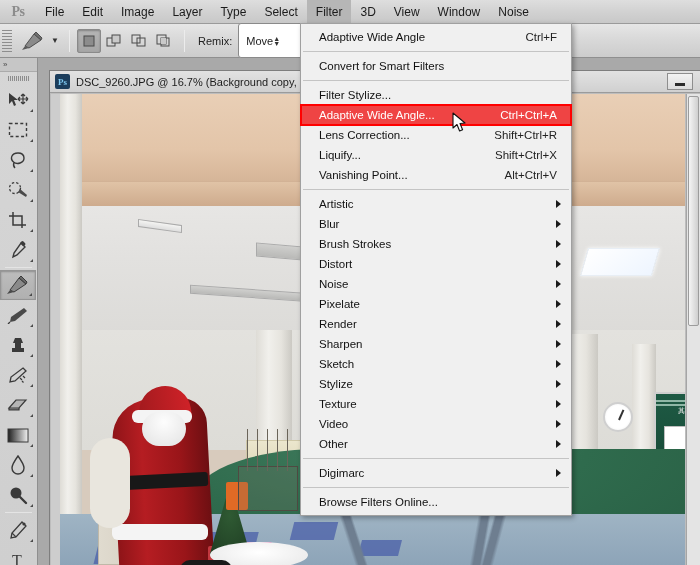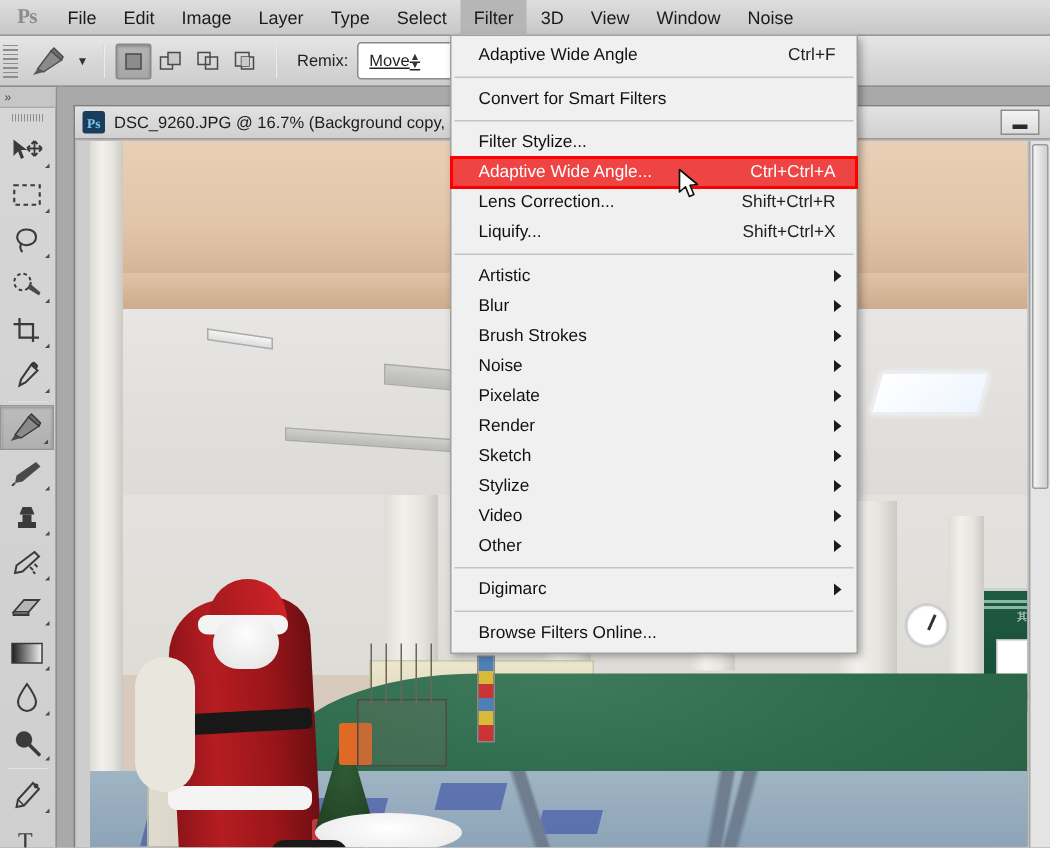--- a/index.html
+++ b/index.html
@@ -73,26 +73,26 @@
   }
   .ob-btn.selected {
     background: linear-gradient(to bottom,#b5b5b5,#a6a6a6);
     border: 1px solid #8a8a8a;
     box-shadow: inset 0 1px 2px rgba(0,0,0,.28);
   }
   .ob-label {
     font-size: 11px; color: #222; margin-left: 6px; margin-right: 6px;
   }
   .ob-select {
-    width: 82px; height: 25px;
+    width: 82px; height: 35px;
     background: #fff; border: 1px solid #8a8a8a;
     border-radius: 3px;
     display: flex; align-items: center; justify-content: flex-start;
     padding: 0 4px 0 7px;
-    font-size: 11px; color: #222; text-decoration: underline;
+    font-size: 11px; color: #222;
   }
   .spinner {
     display: flex; flex-direction: column; align-items: center;
     line-height: 5px; font-size: 7px; color: #333;
   }
 
   
   .toolpanel {
     position: absolute; left: 0; top: 58px;
     width: 38px; height: 507px;
@@ -706,51 +706,67 @@
         <span class="acc">Ctrl+Ctrl+A</span>
       </div>
       <div class="mi">
         <span>Lens Correction...</span>
         <span class="acc">Shift+Ctrl+R</span>
       </div>
       <div class="mi">
         <span>Liquify...</span>
         <span class="acc">Shift+Ctrl+X</span>
       </div>
+      <div class="mi">
+        <span>Vanishing Point...</span>
+        <span class="acc">Alt+Ctrl+V</span>
+      </div>
       <div class="m-sep"></div>
       <div class="mi">
         <span>Artistic</span>
         <span class="arrow"></span>
       </div>
       <div class="mi">
         <span>Blur</span>
         <span class="arrow"></span>
       </div>
       <div class="mi">
         <span>Brush Strokes</span>
         <span class="arrow"></span>
       </div>
       <div class="mi">
+        <span>Distort</span>
+        <span class="arrow"></span>
+      </div>
+      <div class="mi">
         <span>Noise</span>
         <span class="arrow"></span>
       </div>
       <div class="mi">
         <span>Pixelate</span>
         <span class="arrow"></span>
       </div>
       <div class="mi">
         <span>Render</span>
         <span class="arrow"></span>
       </div>
       <div class="mi">
+        <span>Sharpen</span>
+        <span class="arrow"></span>
+      </div>
+      <div class="mi">
         <span>Sketch</span>
         <span class="arrow"></span>
       </div>
       <div class="mi">
         <span>Stylize</span>
+        <span class="arrow"></span>
+      </div>
+      <div class="mi">
+        <span>Texture</span>
         <span class="arrow"></span>
       </div>
       <div class="mi">
         <span>Video</span>
         <span class="arrow"></span>
       </div>
       <div class="mi">
         <span>Other</span>
         <span class="arrow"></span>
       </div>

